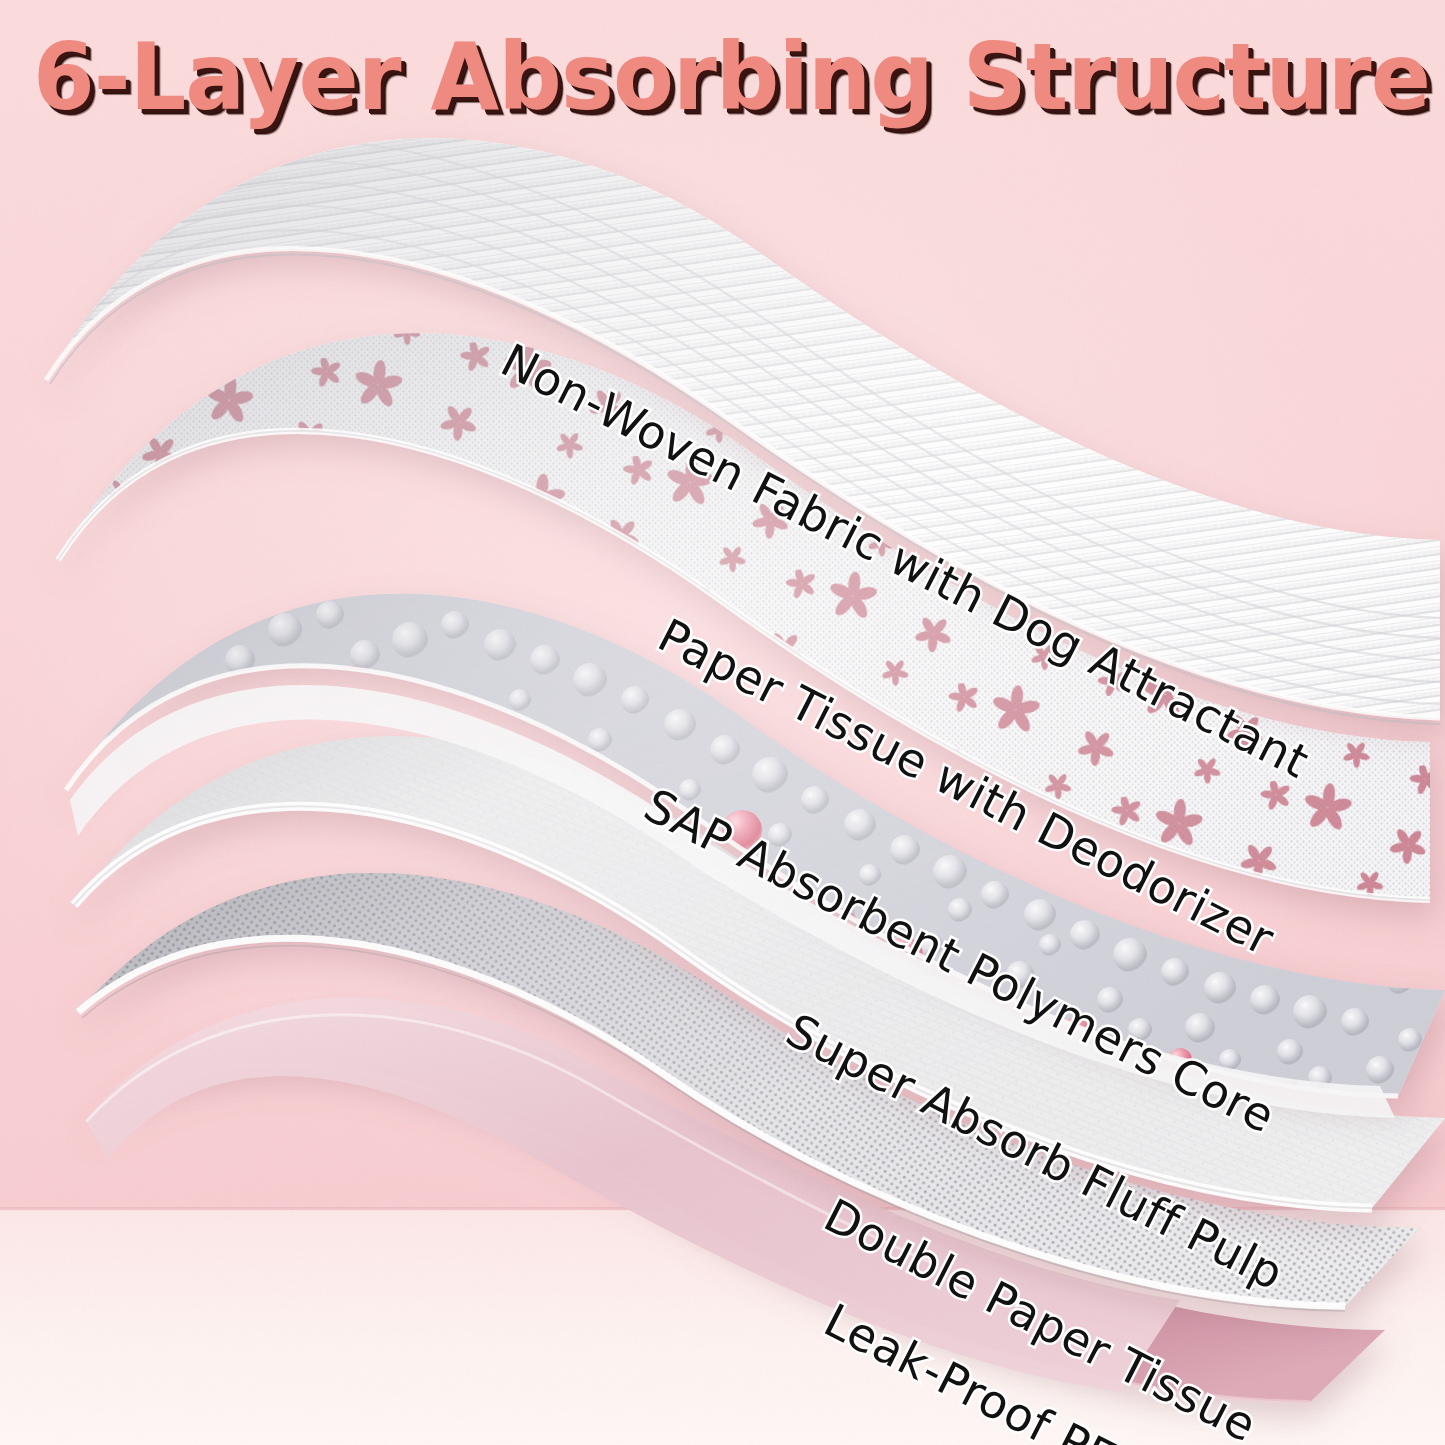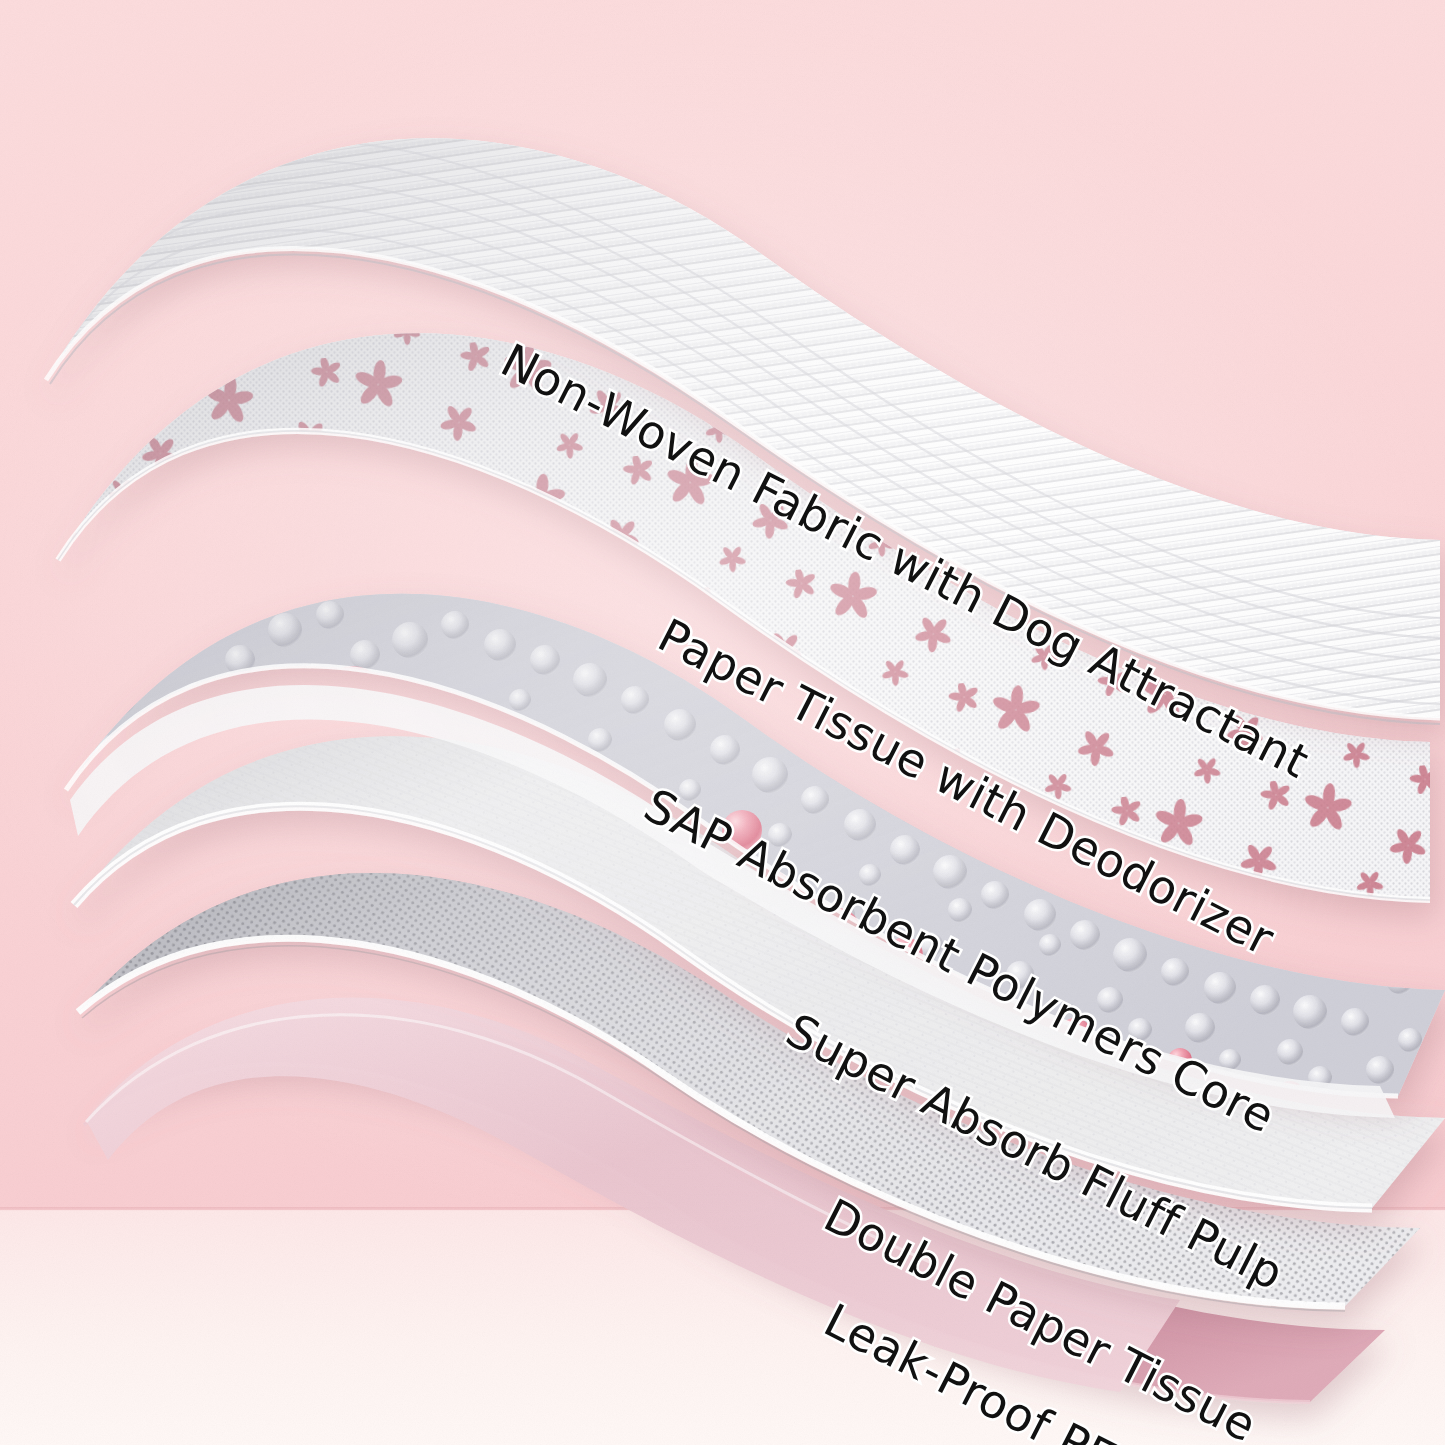--- a/index.html
+++ b/index.html
@@ -429,20 +429,23 @@
           <path d="M114,242 C240,66 504,140 772,324 C986,476 1228,612 1440,618"></path>
         </g>
       </g>
       <path d="M46,380 C180,168 470,235 730,420 C945,572 1200,712 1440,718" fill="none" stroke="#ffffff" stroke-width="5" opacity=".8"></path>
       <path d="M50,384 C182,174 470,242 732,426 C947,578 1202,718 1440,724" fill="none" stroke="#b6b6bd" stroke-width="2" opacity=".5"></path>
     </g>
 
     <rect x="0" y="0" width="1445" height="1445" filter="url(#fGrain)" fill="#ffffff" opacity=".35"></rect>
   </svg>
 
+  <div id="title">
+    <span class="t">6-Layer Absorbing Structure</span>
+  </div>
 
   <div class="lbl-wrap" style="left:505px;top:330px;transform:rotate(27deg);font-size:46px;">
     <div class="lbl-stroke">Non-Woven Fabric with Dog Attractant</div>
     <div class="lbl-fill">Non-Woven Fabric with Dog Attractant</div>
   </div>
 
   <div class="lbl-wrap" style="left:662px;top:605px;transform:rotate(27deg);font-size:46px;">
     <div class="lbl-stroke">Paper Tissue with Deodorizer</div>
     <div class="lbl-fill">Paper Tissue with Deodorizer</div>
   </div>

